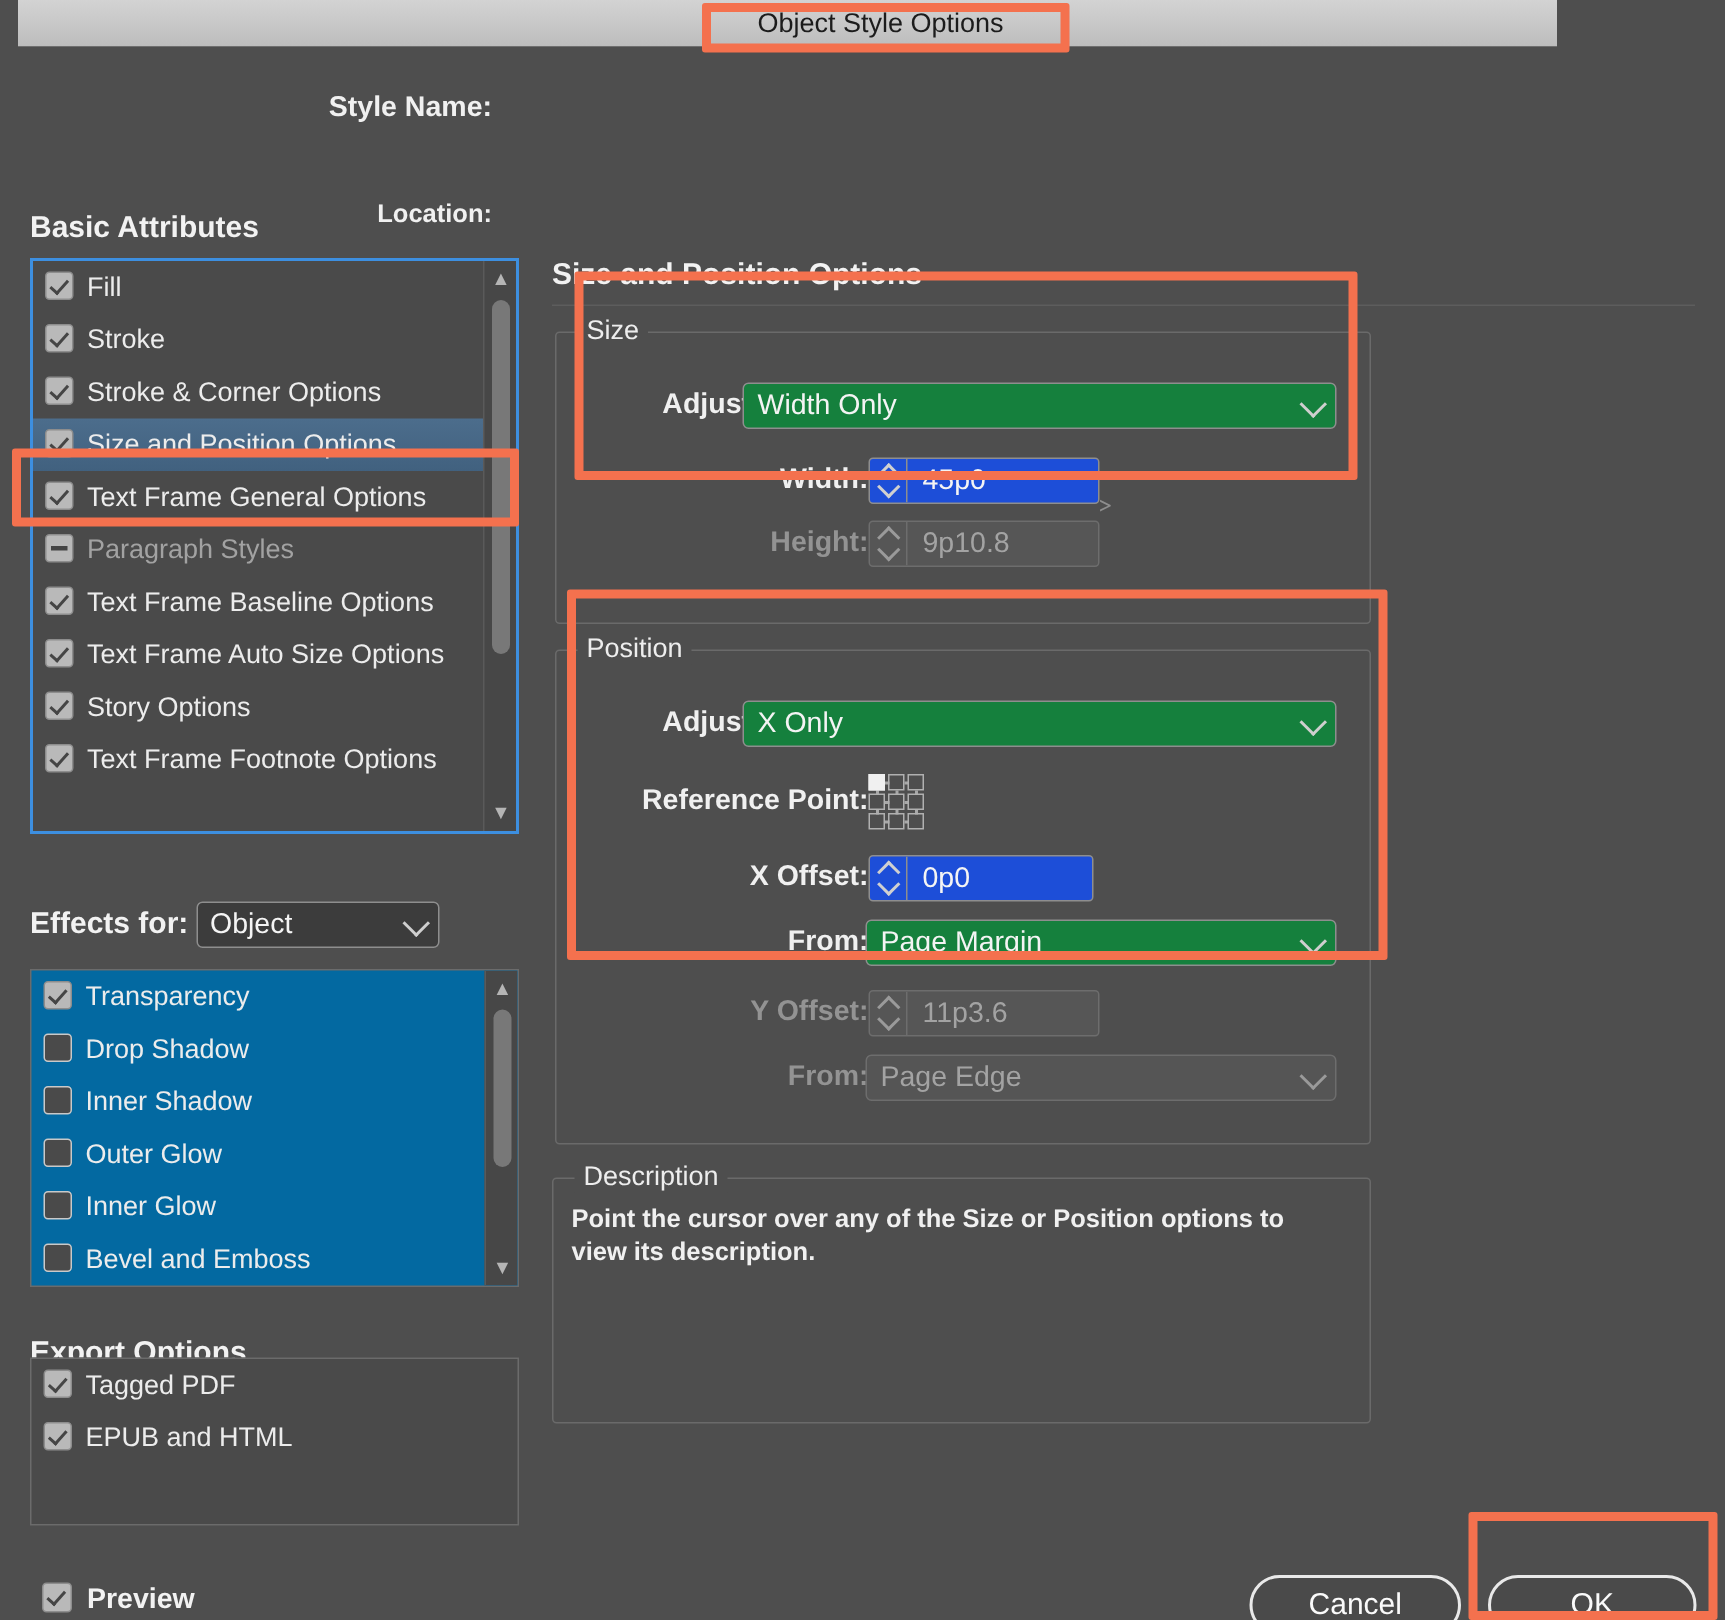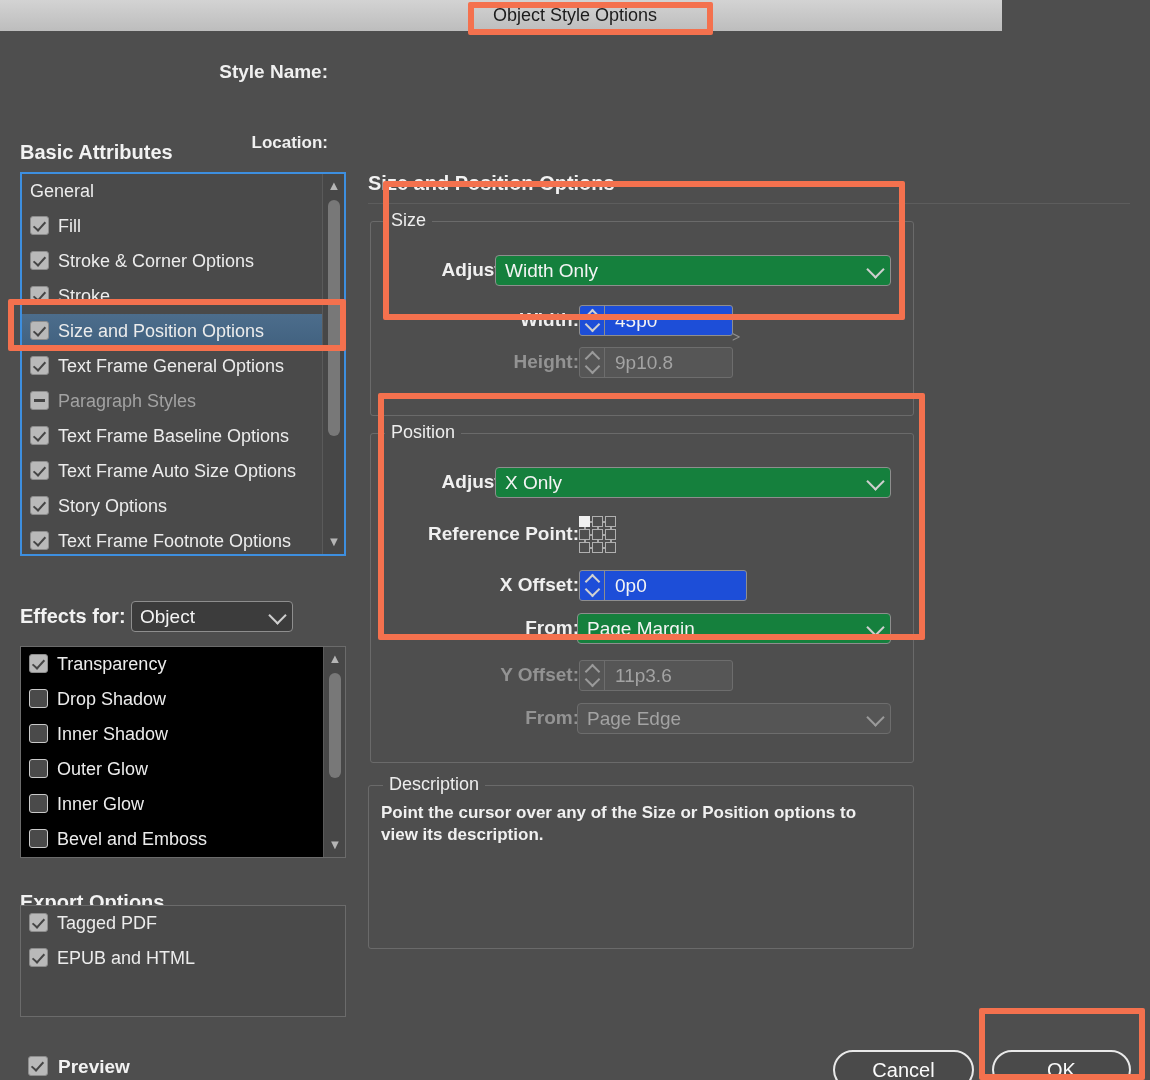--- a/index.html
+++ b/index.html
@@ -7,23 +7,24 @@
     width:1150px;height:1080px;
     background:#4e4e4e;
     font-family:"Liberation Sans",sans-serif;
     color:#e8e8e8;
     overflow:hidden;
     position:relative;
     -webkit-font-smoothing:antialiased;
   }
   
   #titlebar{
-    position:absolute;left:0;top:0;width:1002px;height:31px;
+    position:absolute;left:12px;top:0;width:1002px;height:31px;
     background:linear-gradient(to bottom,#d3d3d3,#bdbdbd);
     border-bottom:1px solid #9a9a9a;
+    padding-left:24px;
   }
   #titlebar .title{
     position:absolute;left:0;top:0;width:1150px;height:31px;
     line-height:30px;text-align:center;
     font-size:18px;color:#1c1c1c;
     font-family:"Liberation Sans",sans-serif;
   }
   
   #dialog{
     position:absolute;left:0;top:31px;width:1150px;height:1049px;
@@ -111,21 +112,21 @@
     padding-left:8px;
   }
   .chev{
     position:absolute;right:8px;top:50%;width:11px;height:11px;
     margin-top:-8px;
     border:solid #cfcfcf;border-width:0 2px 2px 0;
     transform:rotate(45deg);
   }
   #effects-list{
     position:absolute;left:20px;top:615px;width:326px;height:212px;
-    background:#000000;border:1px solid #6b6b6b;box-sizing:border-box;
+    background:#0369a1;border:1px solid #6b6b6b;box-sizing:border-box;
     overflow:hidden;
   }
   #effects-list .li{height:35px;line-height:35px;}
   #export-list{
     position:absolute;left:20px;top:874px;width:326px;height:112px;
     background:#4a4a4a;border:1px solid #6b6b6b;box-sizing:border-box;
     overflow:hidden;
   }
   #export-list .li{height:35px;line-height:35px;}
   
@@ -236,24 +237,23 @@
   <div class="row-stylename">
     <div class="lbl-stylename">Style Name:</div>
   </div>
   <div class="lbl-location">Location:</div>
   <div class="val-location"></div>
 
   <div class="sect-head" style="left:20px;top:110px;">Basic Attributes</div>
 
   <div id="basic-list">
     <div class="list-inner" id="basic-items">
-        <div class="li plain"><span>General</span></div>
         <div class="li"><span class="cbx on"></span><span>Fill</span></div>
+        <div class="li"><span class="cbx on"></span><span>Stroke</span></div>
         <div class="li"><span class="cbx on"></span><span>Stroke &amp; Corner Options</span></div>
-        <div class="li"><span class="cbx on"></span><span>Stroke</span></div>
         <div class="li sel"><span class="cbx on"></span><span>Size and Position Options</span></div>
         <div class="li"><span class="cbx on"></span><span>Text Frame General Options</span></div>
         <div class="li dim"><span class="cbx dash"></span><span>Paragraph Styles</span></div>
         <div class="li"><span class="cbx on"></span><span>Text Frame Baseline Options</span></div>
         <div class="li"><span class="cbx on"></span><span>Text Frame Auto Size Options</span></div>
         <div class="li"><span class="cbx on"></span><span>Story Options</span></div>
         <div class="li"><span class="cbx on"></span><span>Text Frame Footnote Options</span></div>
       </div>
     <div class="sbar">
       <div class="arrow up">▲</div>
@@ -353,21 +353,21 @@
       <div class="cell" style="left:26px;top:0px;"></div>
       <div class="cell" style="left:0px;top:13px;"></div>
       <div class="cell" style="left:13px;top:13px;"></div>
       <div class="cell" style="left:26px;top:13px;"></div>
       <div class="cell" style="left:0px;top:26px;"></div>
       <div class="cell" style="left:13px;top:26px;"></div>
       <div class="cell" style="left:26px;top:26px;"></div>
     </div>
 
     <div class="flbl" style="left:18px;top:136px;width:190px;">X Offset:</div>
-    <div class="stepbox" style="left:208px;top:136px;width:168px;">
+    <div class="stepbox" style="left:208px;top:136px;width:150px;">
       <div class="stepper">
           <i class="up"></i>
           <i class="dn"></i>
         </div>
       <div class="stepval">0p0</div>
     </div>
 
     <div class="flbl" style="left:18px;top:179px;width:190px;">From:</div>
     <div class="ddown" style="left:206px;top:179px;width:314px;">
       <span>Page Margin</span>

